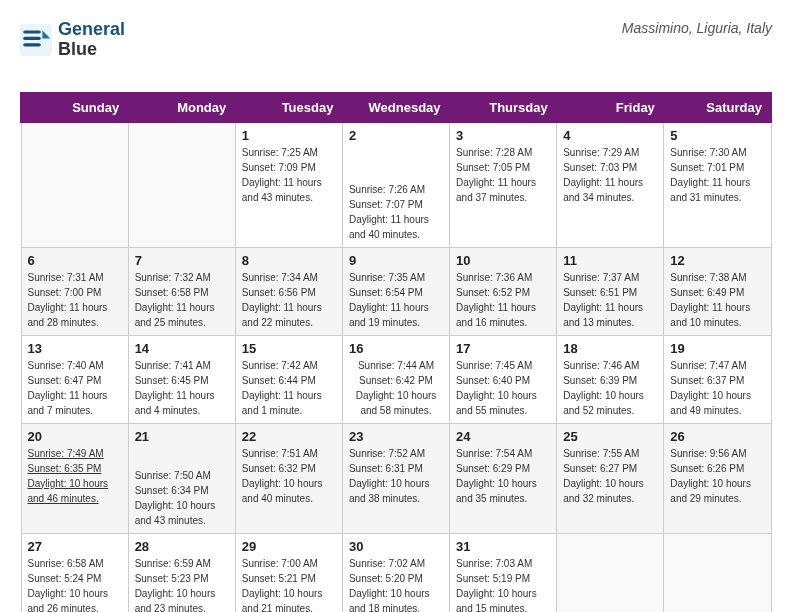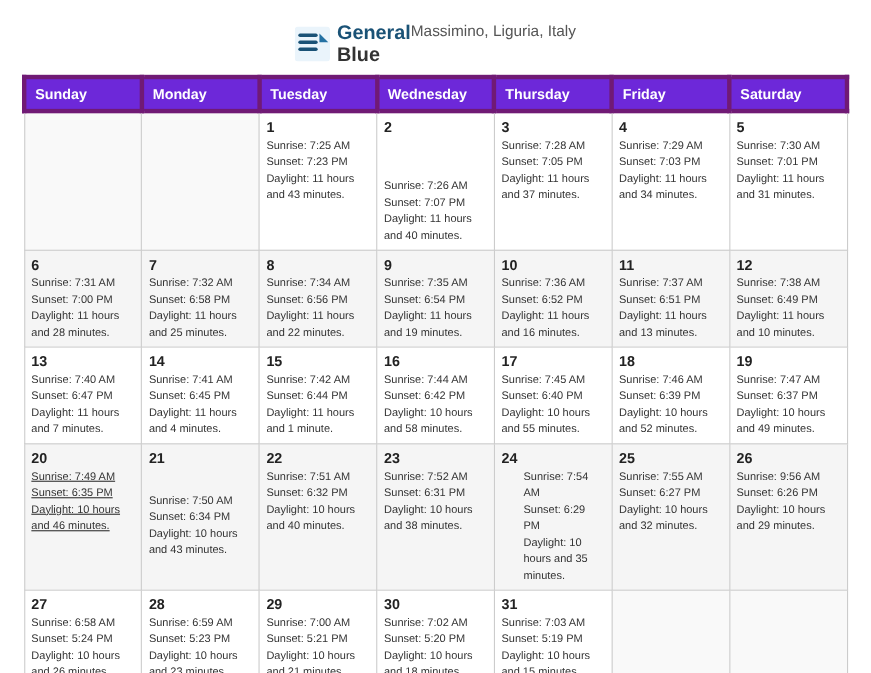--- a/index.html
+++ b/index.html
@@ -5,23 +5,23 @@
     * { margin: 0; padding: 0; box-sizing: border-box; }
     body {
       font-family: Arial, sans-serif;
       background: #fff;
       width: 792px;
       min-height: 612px;
       padding: 20px;
     }
     .header {
       display: flex;
-      justify-content: center;
+      justify-content: space-between;
       align-items: flex-start;
-      margin-bottom: 8px;
+      margin-bottom: 32px;
     }
     .logo {
       display: flex;
       align-items: center;
       gap: 6px;
     }
     .logo-text {
       font-size: 18px;
       font-weight: bold;
       color: #333;
@@ -38,34 +38,35 @@
       text-align: right;
     }
     .month-title {
       font-size: 32px;
       font-weight: bold;
       color: #222;
     }
     .subtitle {
       font-size: 14px;
       color: #555;
+      font-style: italic;
     }
     table {
       width: 100%;
       border-collapse: collapse;
       table-layout: fixed;
     }
     thead th {
-      background-color: #6d28d9;
+      background-color: #701a75;
       color: white;
-      text-align: left;
+      text-align: right;
       padding: 6px 8px;
       font-size: 13px;
       font-weight: bold;
-      border: 4px solid #701a75;
+      border: 2px solid #701a75;
     }
     tbody td {
       border: 1px solid #ccc;
       vertical-align: top;
       padding: 5px 6px;
       font-size: 10px;
       color: #333;
       height: 85px;
       background: #fff;
     }
@@ -122,21 +123,21 @@
         <th>Saturday</th>
       </tr>
   </thead>
   <tbody id="calendar-body">
       <tr>
         <td class="empty-cell"></td>
         <td class="empty-cell"></td>
         <td>
           <span class="day-num">1</span>
           <div class="day-info" style="white-space: pre-line;">Sunrise: 7:25 AM
-Sunset: 7:23 PM
+Sunset: 7:09 PM
 Daylight: 11 hours and 43 minutes.</div>
         </td>
         <td>
           <span class="day-num">2</span>
           <div class="day-info" style="white-space: pre-line; margin-top: 39px;">Sunrise: 7:26 AM
 Sunset: 7:07 PM
 Daylight: 11 hours and 40 minutes.</div>
         </td>
         <td>
           <span class="day-num">3</span>
@@ -215,21 +216,21 @@
 Daylight: 11 hours and 4 minutes.</div>
         </td>
         <td>
           <span class="day-num">15</span>
           <div class="day-info" style="white-space: pre-line;">Sunrise: 7:42 AM
 Sunset: 6:44 PM
 Daylight: 11 hours and 1 minute.</div>
         </td>
         <td>
           <span class="day-num">16</span>
-          <div class="day-info" style="white-space: pre-line;">Sunrise: 7:44 AM
+          <div class="day-info" style="white-space: pre-line; text-align: center;">Sunrise: 7:44 AM
 Sunset: 6:42 PM
 Daylight: 10 hours and 58 minutes.</div>
         </td>
         <td>
           <span class="day-num">17</span>
           <div class="day-info" style="white-space: pre-line;">Sunrise: 7:45 AM
 Sunset: 6:40 PM
 Daylight: 10 hours and 55 minutes.</div>
         </td>
         <td>
@@ -265,21 +266,21 @@
 Daylight: 10 hours and 40 minutes.</div>
         </td>
         <td>
           <span class="day-num">23</span>
           <div class="day-info" style="white-space: pre-line;">Sunrise: 7:52 AM
 Sunset: 6:31 PM
 Daylight: 10 hours and 38 minutes.</div>
         </td>
         <td>
           <span class="day-num">24</span>
-          <div class="day-info" style="white-space: pre-line; margin-left: 20px;">Sunrise: 7:54 AM
+          <div class="day-info" style="white-space: pre-line;">Sunrise: 7:54 AM
 Sunset: 6:29 PM
 Daylight: 10 hours and 35 minutes.</div>
         </td>
         <td>
           <span class="day-num">25</span>
           <div class="day-info" style="white-space: pre-line;">Sunrise: 7:55 AM
 Sunset: 6:27 PM
 Daylight: 10 hours and 32 minutes.</div>
         </td>
         <td>

